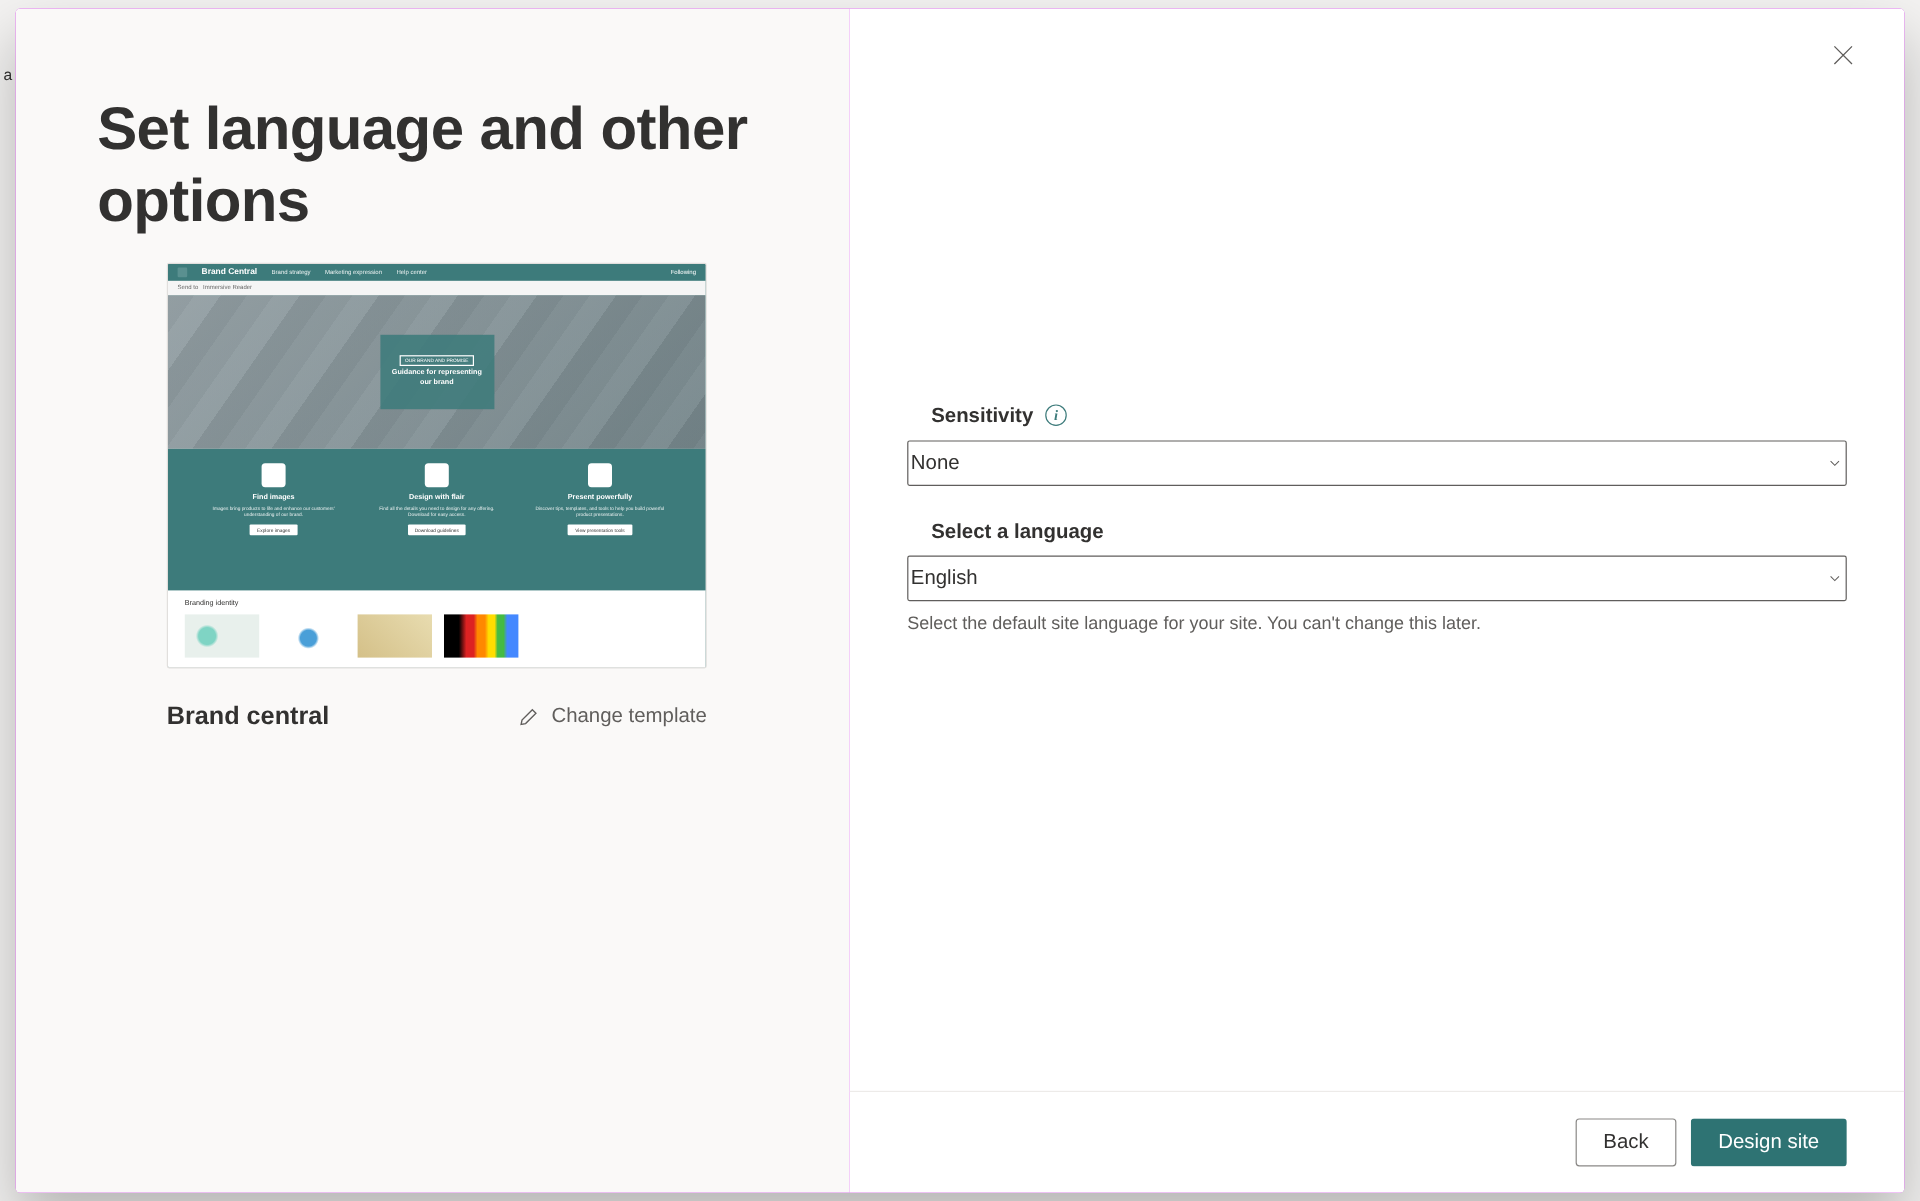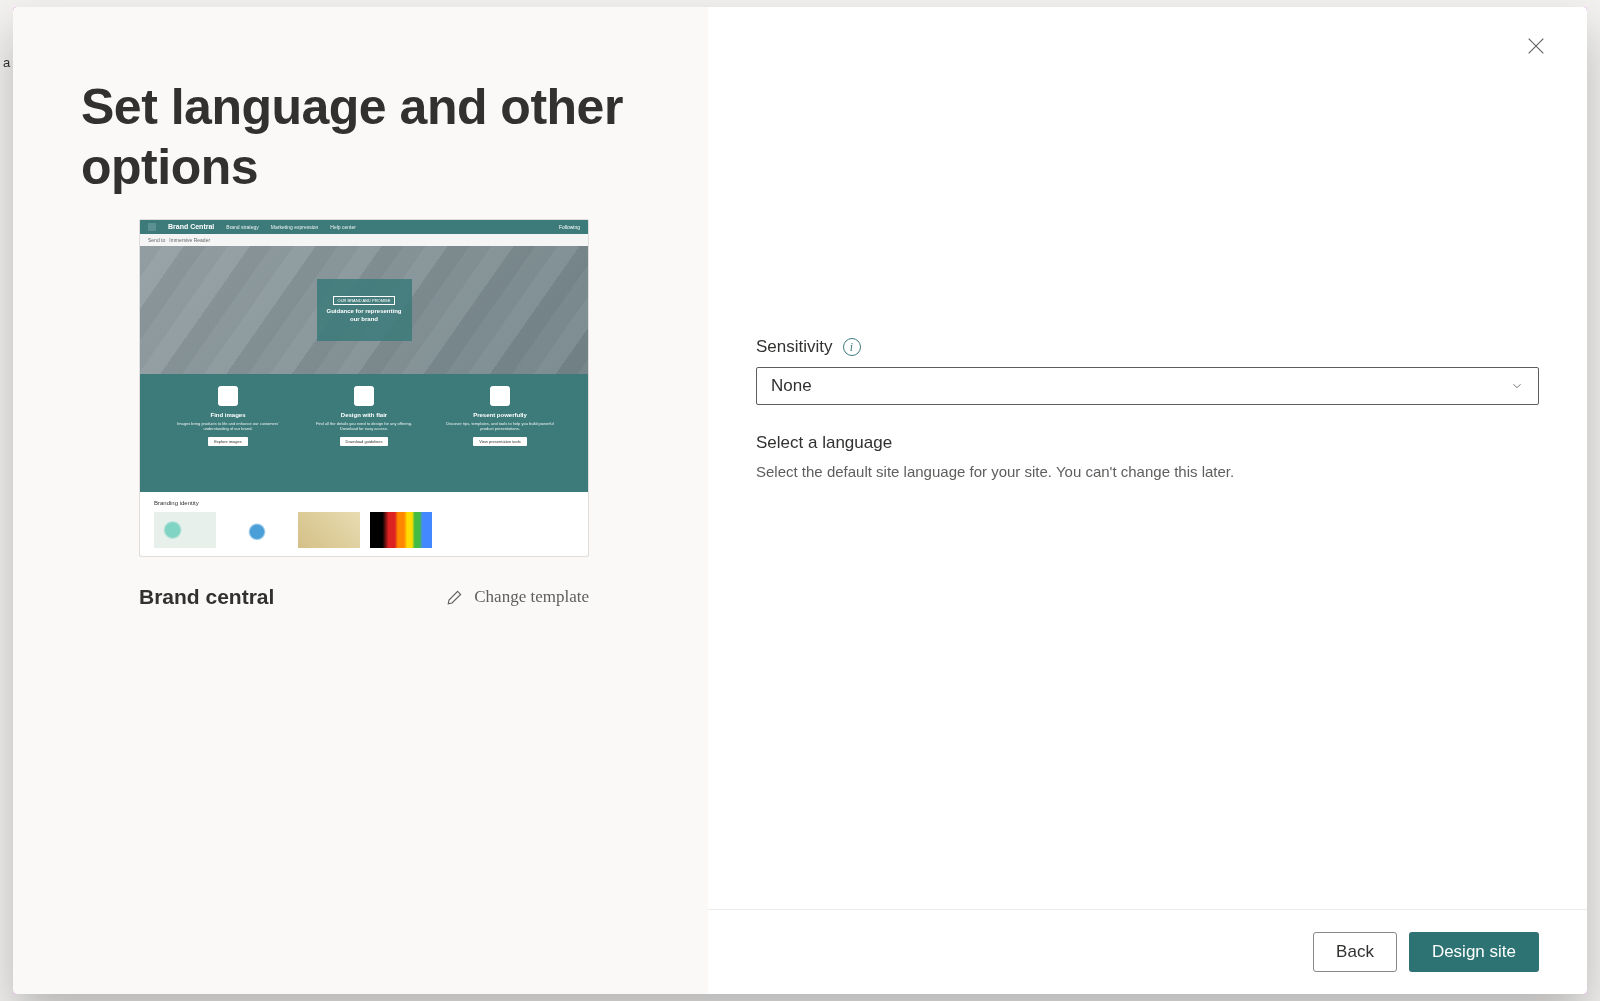--- a/index.html
+++ b/index.html
@@ -179,21 +179,20 @@
       font-weight: 700;
       color: #323130;
     }
     .change-template {
       display: flex;
       align-items: center;
       gap: 10px;
       font-size: 17px;
       color: #605e5c;
       cursor: pointer;
-      font-family: Liberation Serif, serif;
     }
     .change-template svg { width: 18px; height: 18px; }
 
     .right-panel {
       flex: 1;
       background: #fff;
       display: flex;
       flex-direction: column;
       position: relative;
     }
@@ -205,42 +204,42 @@
       color: #605e5c;
     }
     .close-btn svg { width: 22px; height: 22px; stroke-width: 1.2; }
 
     .form-area {
       padding: 330px 48px 0 48px;
     }
     .form-group { margin-bottom: 28px; }
     .form-label {
       display: flex;
-      align-items: center;
       gap: 10px;
       font-size: 17px;
-      font-weight: 400;
+      font-weight: 700;
       color: #323130;
       margin-bottom: 10px;
+      margin-left: 20px;
     }
     .info-icon {
       width: 18px; height: 18px;
       border: 1.3px solid #3d7b7b;
       border-radius: 50%;
       display: inline-flex;
       align-items: center; justify-content: center;
       font-size: 12px; color: #3d7b7b;
       font-style: italic;
       font-family: Georgia, serif;
     }
     .select-box {
       width: 100%;
       border: 1px solid #605e5c;
       border-radius: 2px;
-      padding: 8px 14px;
+      padding: 8px 2px;
       font-size: 17px;
       color: #323130;
       display: flex;
       justify-content: space-between;
       align-items: center;
       cursor: pointer;
       background: #fff;
     }
     .chevron { width: 14px; height: 14px; }
     .helper-text {
@@ -368,20 +367,26 @@
           <svg class="chevron" viewBox="0 0 24 24" fill="none" stroke="#605e5c" stroke-width="1.5">
               <path d="M6 9 l6 6 l6 -6"></path>
             </svg>
         </div>
       </div>
 
       <div class="form-group">
         <label class="form-label">
           <span>Select a language</span>
         </label>
+        <div class="select-box">
+          <span>English</span>
+          <svg class="chevron" viewBox="0 0 24 24" fill="none" stroke="#605e5c" stroke-width="1.5">
+              <path d="M6 9 l6 6 l6 -6"></path>
+            </svg>
+        </div>
         <p class="helper-text">Select the default site language for your site. You can't change this later.</p>
       </div>
     </div>
 
     <div class="button-bar">
       <button class="btn btn-secondary">Back</button>
       <button class="btn btn-primary">Design site</button>
     </div>
   </div>
 

